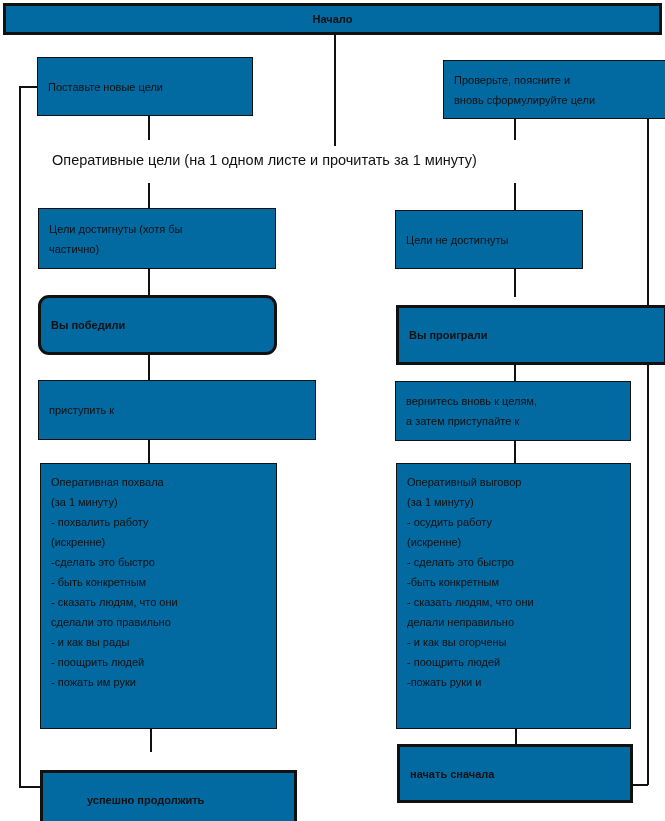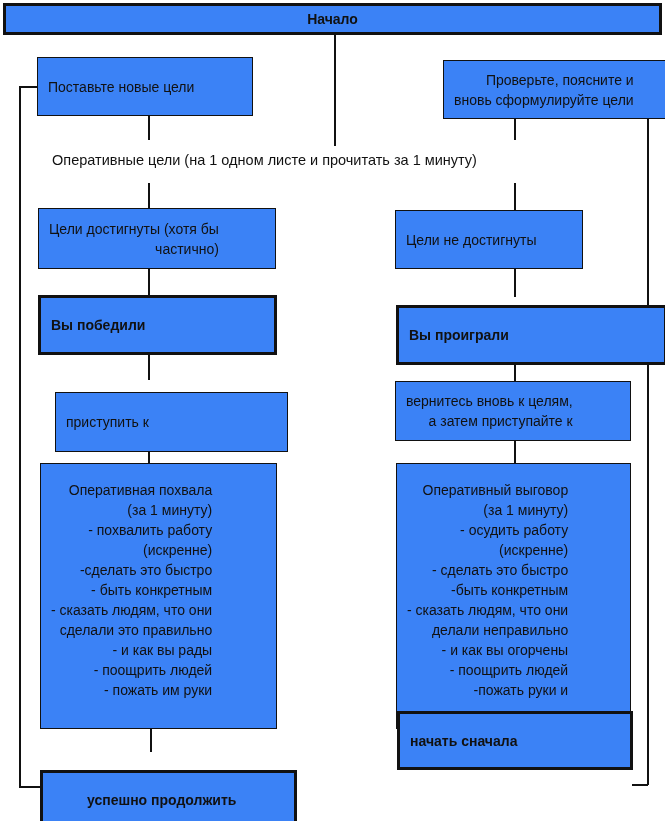--- a/index.html
+++ b/index.html
@@ -1,22 +1,22 @@
 <!DOCTYPE html>
 <html><head>
 <meta charset="utf-8">
 <style>
   html, body { margin: 0; padding: 0; background: #ffffff; }
   body { width: 665px; height: 821px; position: relative; overflow: hidden;
          font-family: "Liberation Sans", sans-serif; color: #111111; }
-  .box { position: absolute; box-sizing: border-box; border: 1.5px solid #111; background: #3b82f6;
-         font-size: 14px; line-height: 20px; padding: 0 10px; display: flex; align-items: center; text-align: right; }
+  .box { position: absolute; box-sizing: border-box; border: 1.5px solid #111; background: #0369a1;
+         font-size: 11px; line-height: 20px; padding: 0 10px; display: flex; align-items: center; }
   .box.thick { border: 3px solid #111; font-weight: bold; }
   .box.top { justify-content: center; font-weight: bold; border-width: 3px; }
-  .box.list { align-items: flex-start; padding-top: 16px; }
+  .box.list { align-items: flex-start; padding-top: 8px; }
   .box .txt { white-space: pre-line; }
   .line { position: absolute; background: #111; }
   .v { width: 1.5px; }
   .h { height: 1.5px; }
   .caption { position: absolute; left: 0; width: 529px; text-align: center; font-size: 14.5px; line-height: 20px; }
 </style>
 </head>
 <body>
 
 <div class="line v" style="left:334px; top:34px; height:112px;"></div>
@@ -56,28 +56,28 @@
 <div class="caption" style="top:150px;">Оперативные цели (на 1 одном листе и прочитать за 1 минуту)</div>
 
 <div class="box" style="left:38px; top:208px; width:238px; height:61px;">
   <span class="txt">Цели достигнуты (хотя бы
 частично)</span>
 </div>
 <div class="box" style="left:395px; top:210px; width:188px; height:59px;">
   <span class="txt">Цели не достигнуты</span>
 </div>
 
-<div class="box thick" style="left:38px; top:295px; width:239px; height:60px;">
+<div class="box thick" style="left:38px; top:295px; width:239px; height:60px;border-radius:11px;">
   <span class="txt">Вы победили</span>
 </div>
 <div class="box thick" style="left:396px; top:305px; width:271px; height:60px;">
   <span class="txt">Вы проиграли</span>
 </div>
 
-<div class="box" style="left:38px; top:392px; width:233px; height:60px;margin-left:17px;">
+<div class="box" style="left:38px; top:380px; width:278px; height:60px;">
   <span class="txt">приступить к</span>
 </div>
 <div class="box" style="left:395px; top:381px; width:236px; height:60px;">
   <span class="txt">вернитесь вновь к целям,
 а затем приступайте к</span>
 </div>
 
 <div class="box list" style="left:40px; top:463px; width:237px; height:266px;">
   <span class="txt">Оперативная похвала
 (за 1 минуту)
@@ -101,15 +101,15 @@
 - сказать людям, что они
 делали неправильно
 - и как вы огорчены
 - поощрить людей
 -пожать руки и</span>
 </div>
 
 <div class="box thick" style="left:40px; top:770px; width:257px; height:59px;padding-left:44px;">
   <span class="txt">успешно продолжить</span>
 </div>
-<div class="box thick" style="left:397px; top:711px; width:236px; height:59px;">
+<div class="box thick" style="left:397px; top:744px; width:236px; height:59px;">
   <span class="txt">начать сначала</span>
 </div>
 
 </body></html>

